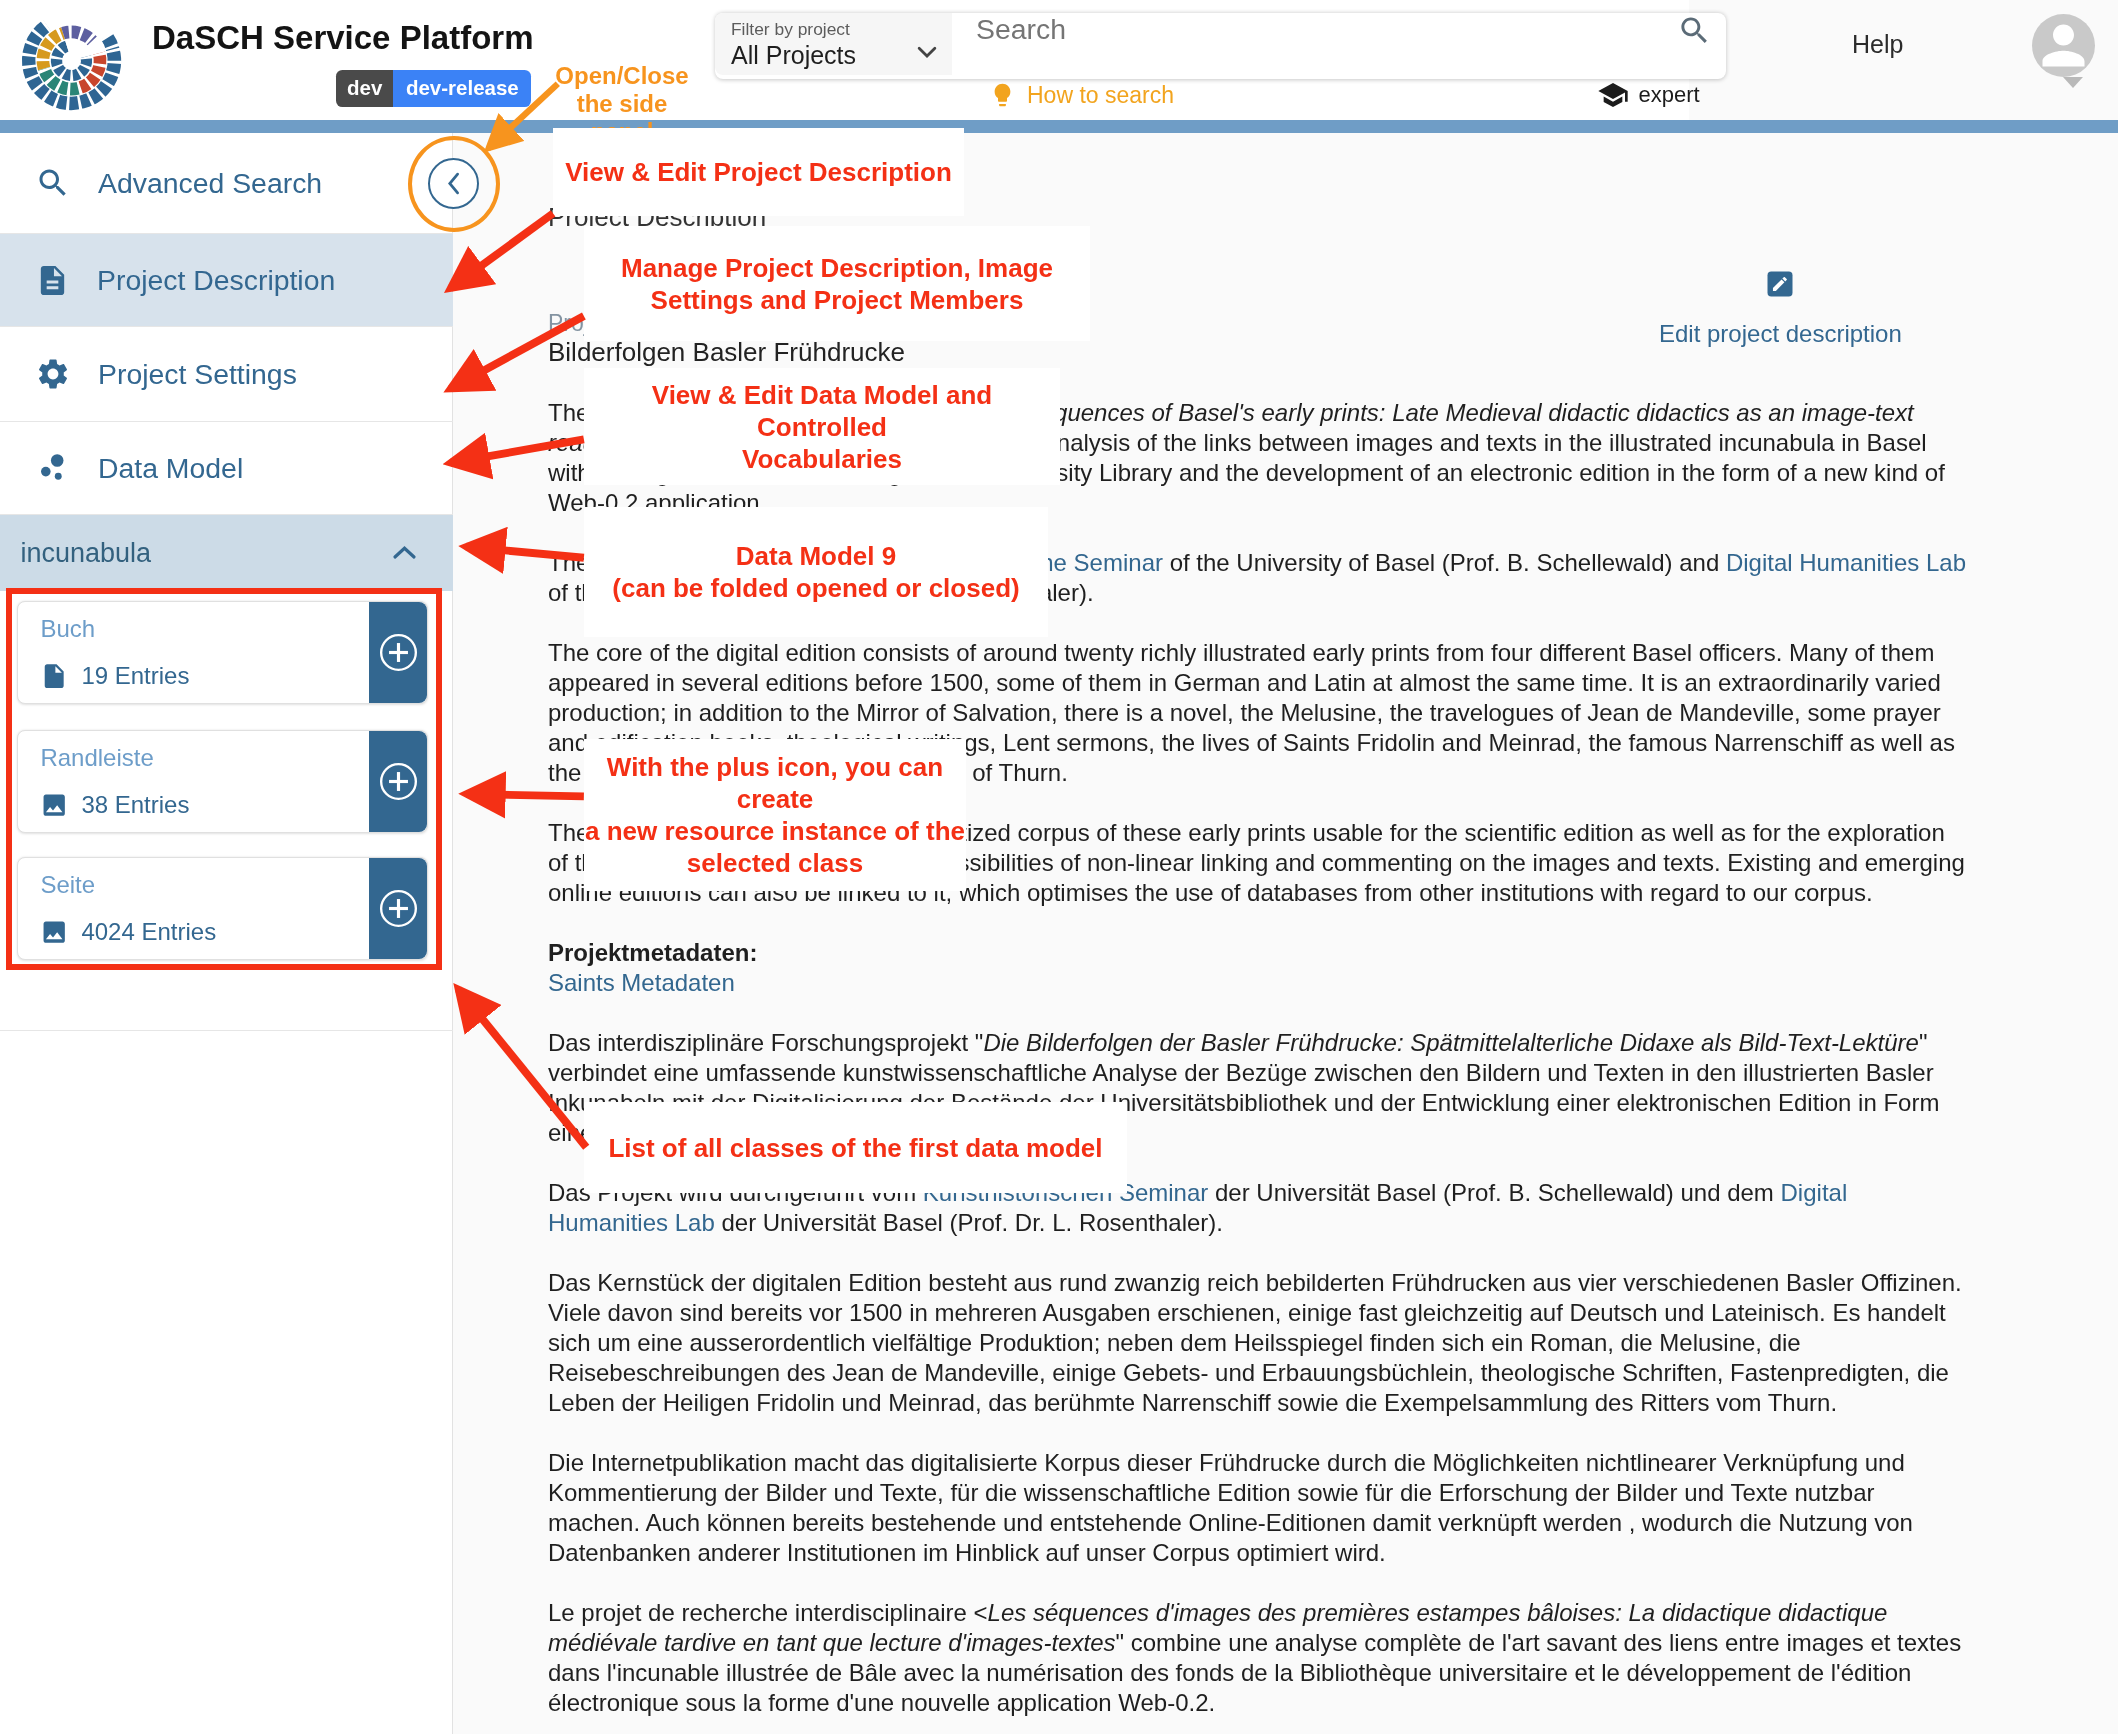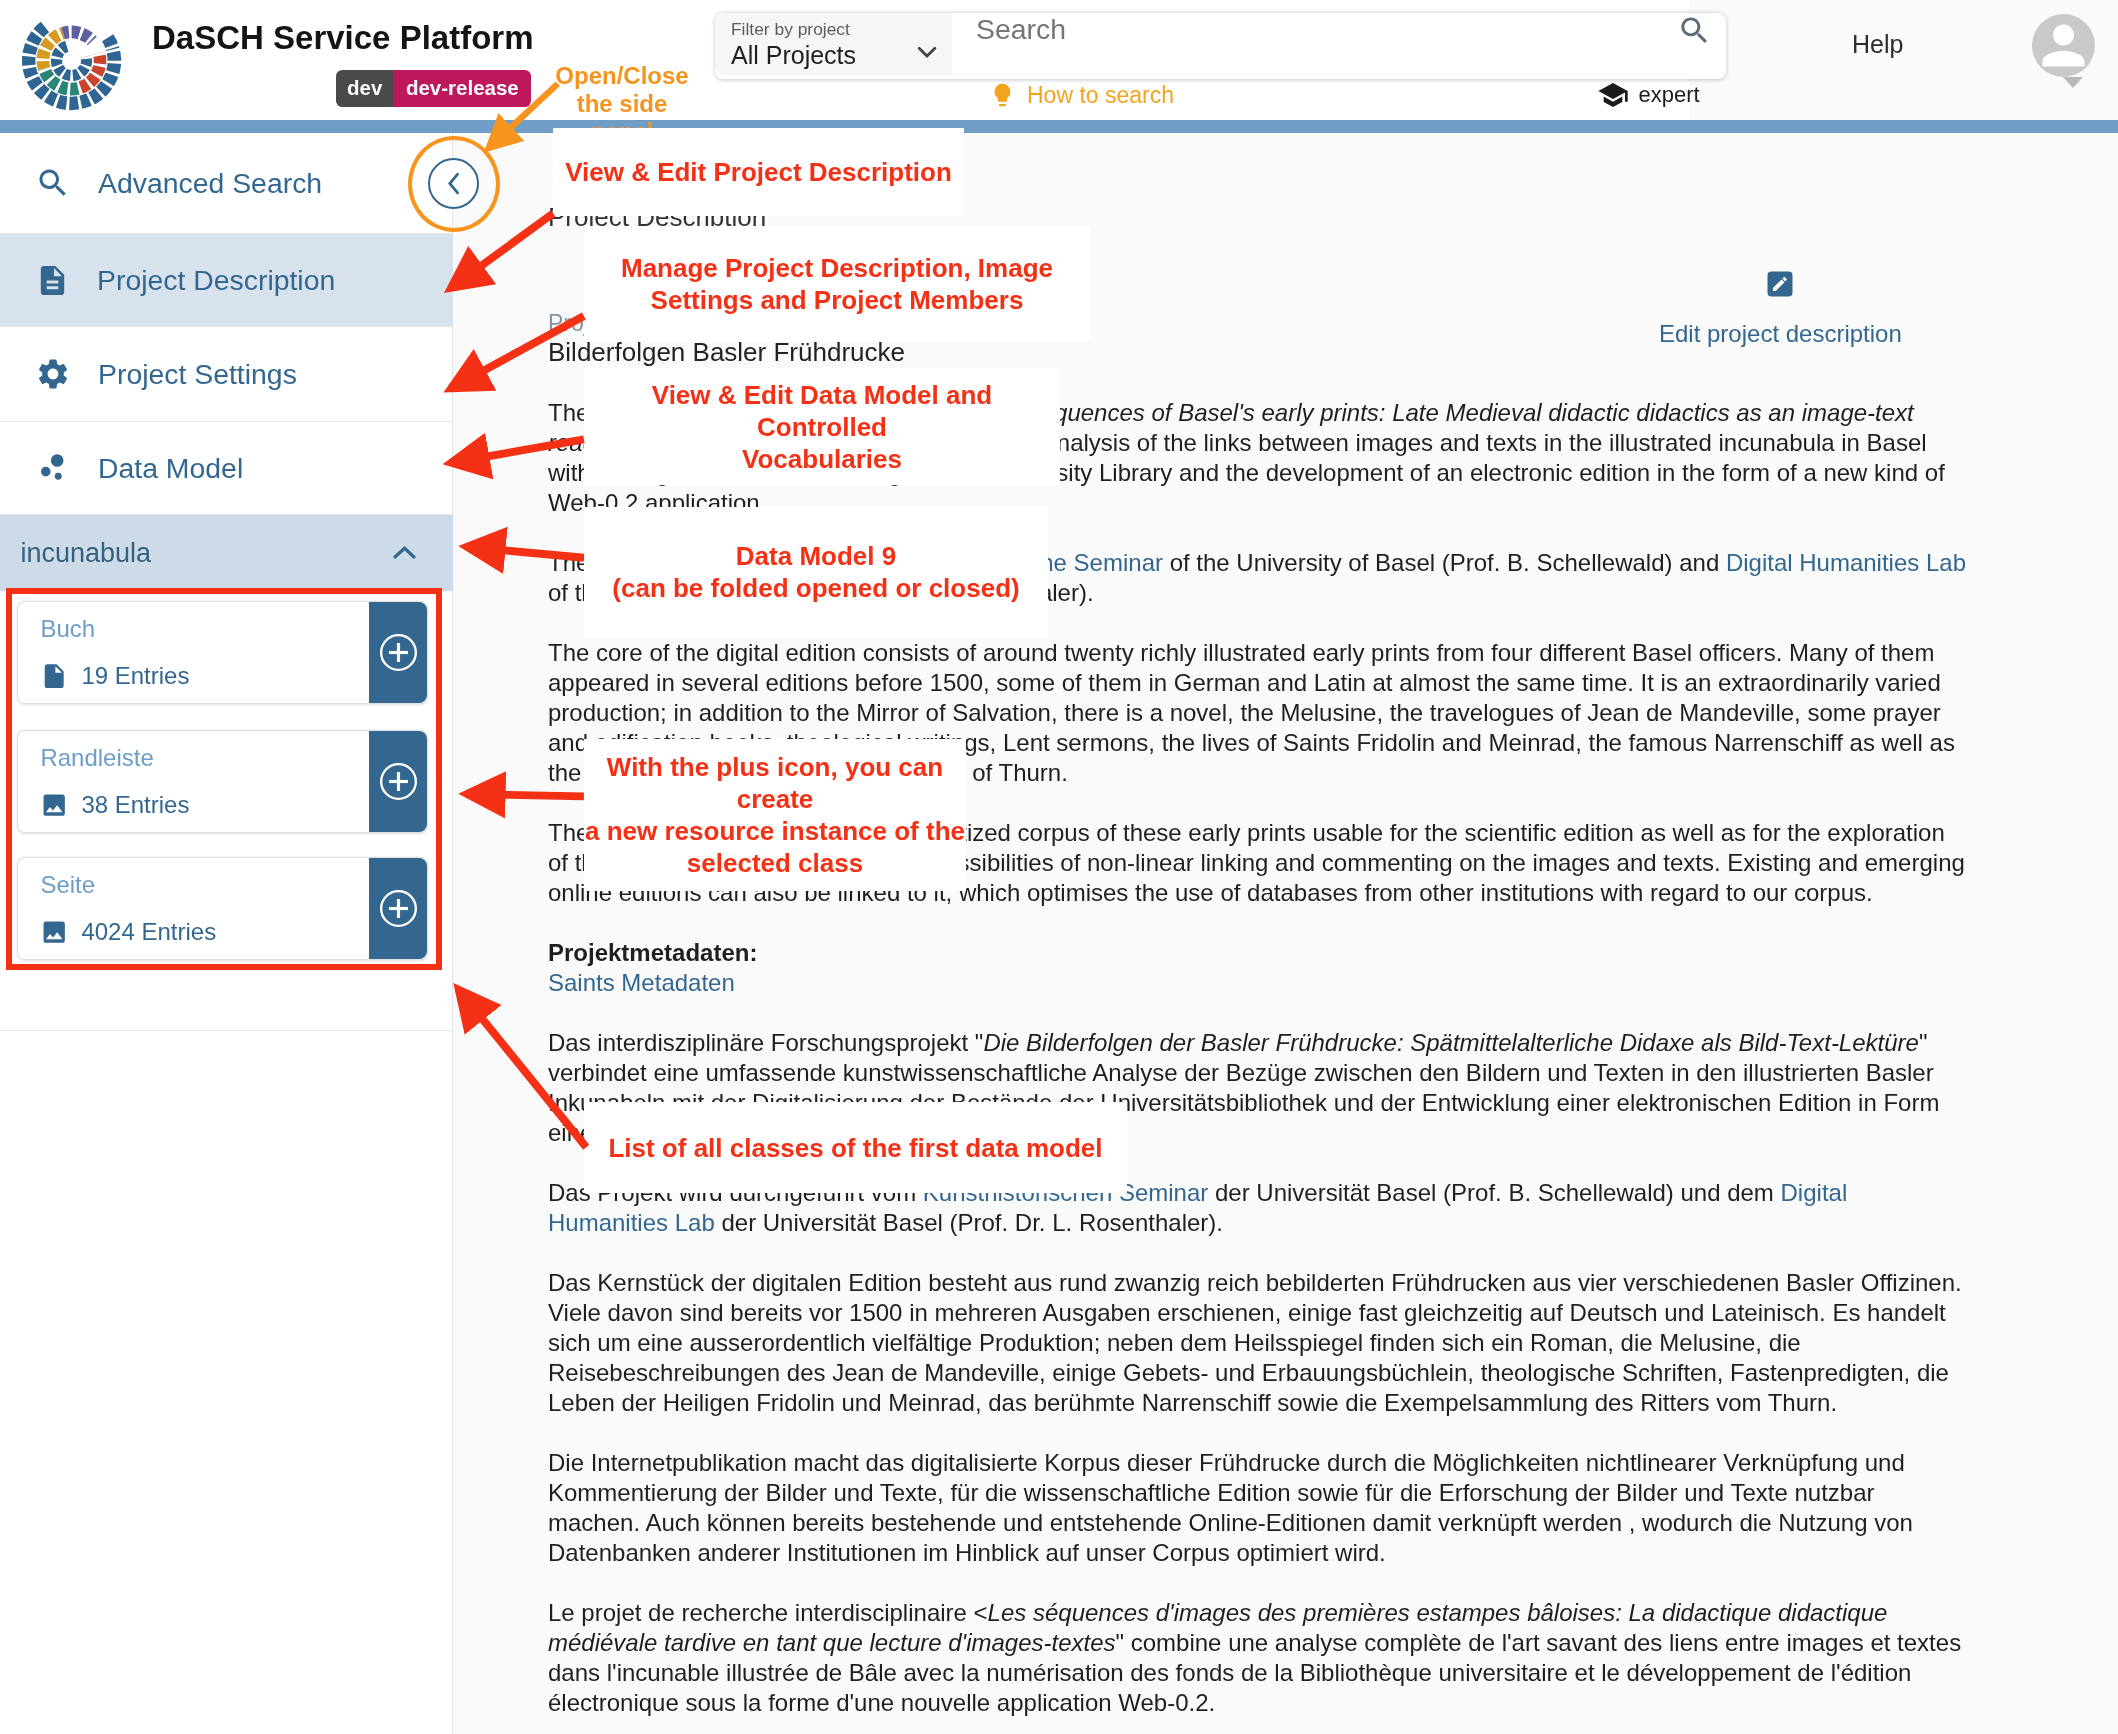--- a/index.html
+++ b/index.html
@@ -6,21 +6,21 @@
   html,body { width:2119px; height:1735px; overflow:hidden; }
   body { font-family:"Liberation Sans", sans-serif; background:#fafafa; position:relative; color:#1f1f1f; }
 
   
   .header { position:absolute; left:0; top:0; width:1689px; height:120px; background:#ffffff; z-index:5; }
   .blue-bar { position:absolute; left:0; top:120px; width:2119px; height:12.6px; background:#6f9dc6; z-index:6; }
   .logo { position:absolute; left:16px; top:4.7px; width:111px; height:111px; }
   .app-title { position:absolute; left:152px; top:19px; font-size:33px; font-weight:bold; color:#141414; }
   .badges { position:absolute; left:336px; top:70px; display:flex; font-size:20.5px; font-weight:bold; color:#fff; }
   .badge-dev { background:#4a4a4a; padding:6.3px 11px; border-radius:6.3px 0 0 6.3px; }
-  .badge-rel { background:#be185d; padding:6.3px 12.6px; border-radius:0 6.3px 6.3px 0; }
+  .badge-rel { background:#3b82f6; padding:6.3px 12.6px; border-radius:0 6.3px 6.3px 0; }
   .search-wrap { position:absolute; left:715px; top:12.6px; width:1011px; height:66px; background:#ffffff; border-radius:8px; box-shadow:0 0.8px 4px rgba(0,0,0,.22); display:flex; align-items:flex-start; z-index:7; }
   .filter-box { width:237px; background:#f6f6f6; border-radius:8px 0 0 8px; padding:6.3px 12.6px 4.7px 16px; cursor:pointer; position:relative; }
   .filter-label { font-size:17.4px; color:#5c5c5c; }
   .filter-value { font-size:25px; color:#1f1f1f; margin-top:1.6px; }
   .filter-chevron { position:absolute; right:14.2px; top:32px; }
   .search-input { flex:1; border:none; outline:none; font-size:28.4px; padding:0 24px; font-family:"Liberation Sans",sans-serif; color:#222; background:transparent; }
   .search-input::placeholder { color:#757575; }
   .search-mag { width:63px; display:flex; align-items:center; justify-content:center; cursor:pointer; }
   .how-search { position:absolute; left:989px; top:79px; display:flex; align-items:center; gap:11px; font-size:23px; color:#f2a41e; cursor:pointer; z-index:7; }
   .expert { position:absolute; left:1597px; top:79px; display:flex; align-items:center; gap:9.5px; font-size:22px; color:#1c1c1c; cursor:pointer; z-index:7; }

